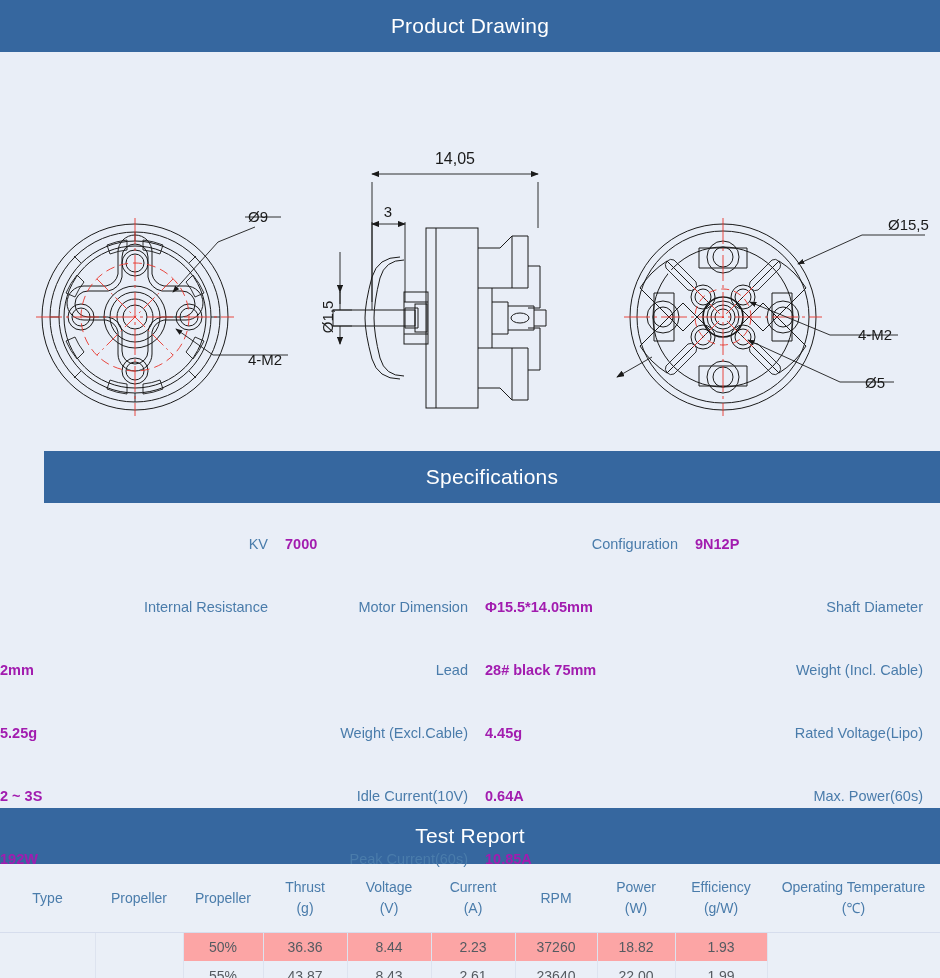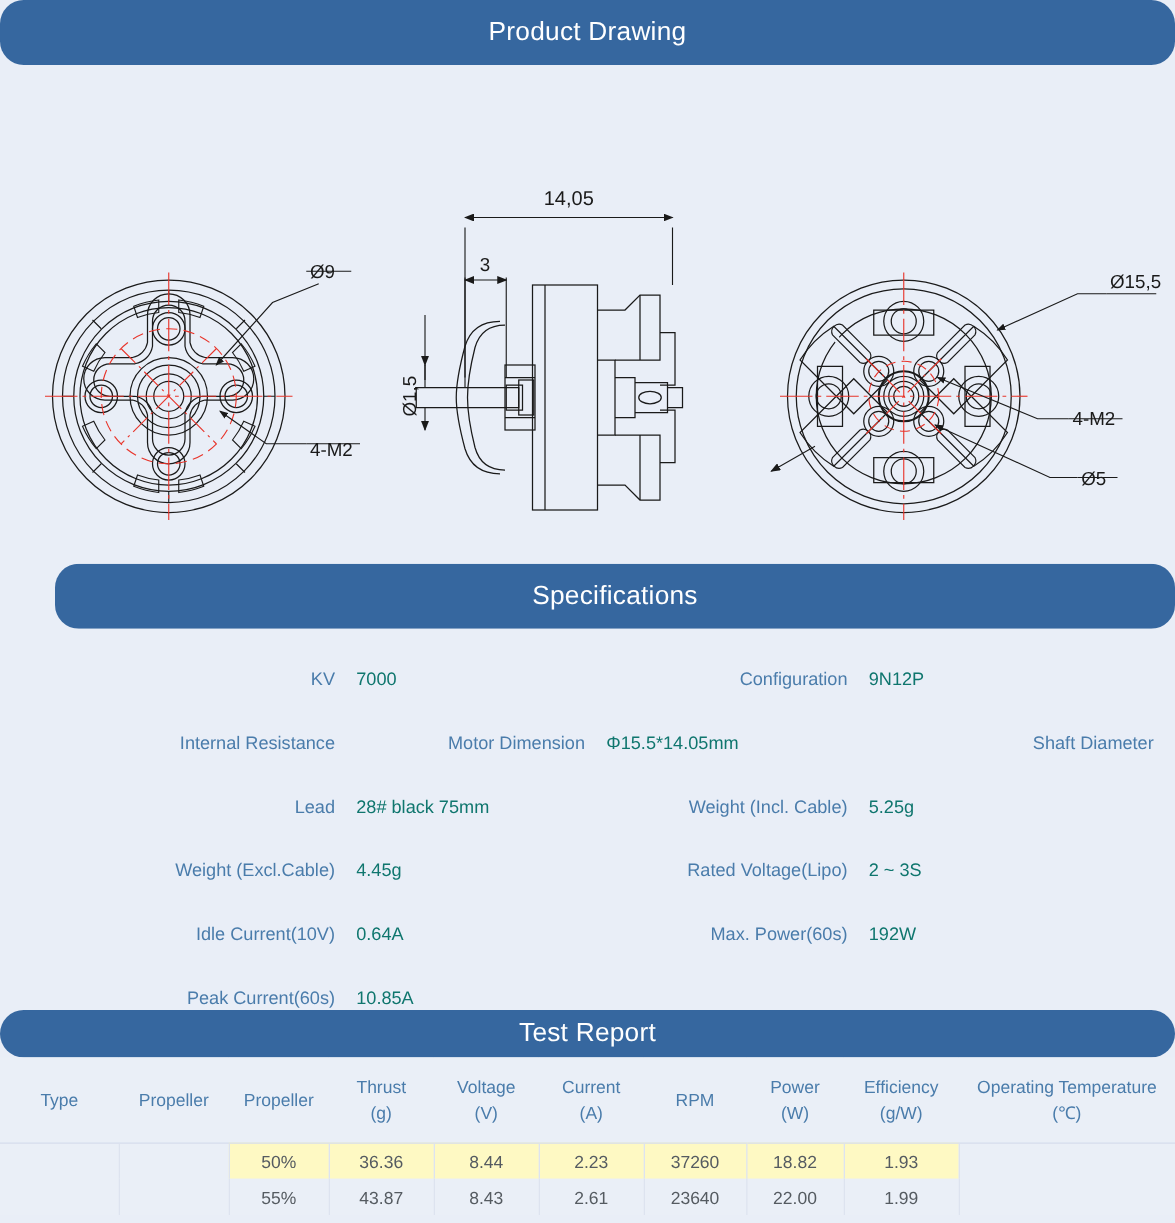--- a/index.html
+++ b/index.html
@@ -12,54 +12,54 @@
   .page { width: 940px; height: 978px; position: relative; background: #e9eef7; }
 
   
   .banner {
     background: #36679f;
     color: #ffffff;
     text-align: center;
     font-size: 21px;
     font-weight: 400;
     letter-spacing: .2px;
-    display: flex; align-items: center; justify-content: center; border-radius: 19px;
+    display: flex; align-items: center; justify-content: center;
   }
   #banner-drawing { height: 52px; }
   #banner-specs   { height: 52px; margin-left: 44px; }
-  #banner-test    { height: 38px; }
+  #banner-test    { height: 56px; }
 
   
   .drawing-area {
     height: 399px;
     background: #e9eef7;
     position: relative;
   }
   .drawing-area svg { display: block; }
 
   
   .specs {
     background: #e9eef7;
     padding: 18px 0 16px 0;
     height: 305px;
   }
   .spec-grid {
     display: grid;
     grid-template-columns: 285px 200px 210px 245px;
-    row-gap: 5px;
+    row-gap: 17px;
   }
   .spec-label, .spec-value {
     font-size: 14.5px;
     line-height: 46px;
     height: 46px;
     white-space: nowrap;
     overflow: hidden;
   }
   .spec-label { color: #4a7cab; text-align: right; padding-right: 17px; }
-  .spec-value { color: #0f766e; text-align: left; }
+  .spec-value { color: #a21caf; text-align: left; font-weight: bold; }
 
   
   .test-wrap { background: #e9eef7; }
   table.test {
     width: 940px;
     border-collapse: collapse;
     table-layout: fixed;
   }
   table.test th {
     background: #eaeff7;
@@ -72,21 +72,21 @@
     text-align: center;
     border-bottom: 1px solid #d6dded;
   }
   table.test td {
     font-size: 14px;
     color: #555b61;
     text-align: center;
     height: 29px;
     vertical-align: middle;
   }
-  tr.row-a td { background: #fef9c3; }
+  tr.row-a td { background: #fca5a5; }
   tr.row-b td { background: #eaeff7; }
   td.cellborder { border-left: 1px solid #dde3ef; border-right: 1px solid #dde3ef; }
   td.blank { background: #eaeff7 !important; }
   td.vsep { border-left: 1px solid #dde3ef; }
   .unit { display: block; }
 </style>
 </head>
 <body>
 
 <div class="page">
@@ -310,20 +310,21 @@
       <div class="spec-label">KV</div>
       <div class="spec-value">7000</div>
       <div class="spec-label">Configuration</div>
       <div class="spec-value">9N12P</div>
 
       <div class="spec-label">Internal Resistance</div>
       <div class="spec-label">Motor Dimension</div>
       <div class="spec-value">Φ15.5*14.05mm</div>
 
       <div class="spec-label">Shaft Diameter</div>
+      <div class="spec-value">2mm</div>
       <div class="spec-label">Lead</div>
       <div class="spec-value">28# black 75mm</div>
 
       <div class="spec-label">Weight (Incl. Cable)</div>
       <div class="spec-value">5.25g</div>
       <div class="spec-label">Weight (Excl.Cable)</div>
       <div class="spec-value">4.45g</div>
 
       <div class="spec-label">Rated Voltage(Lipo)</div>
       <div class="spec-value">2 ~ 3S</div>

